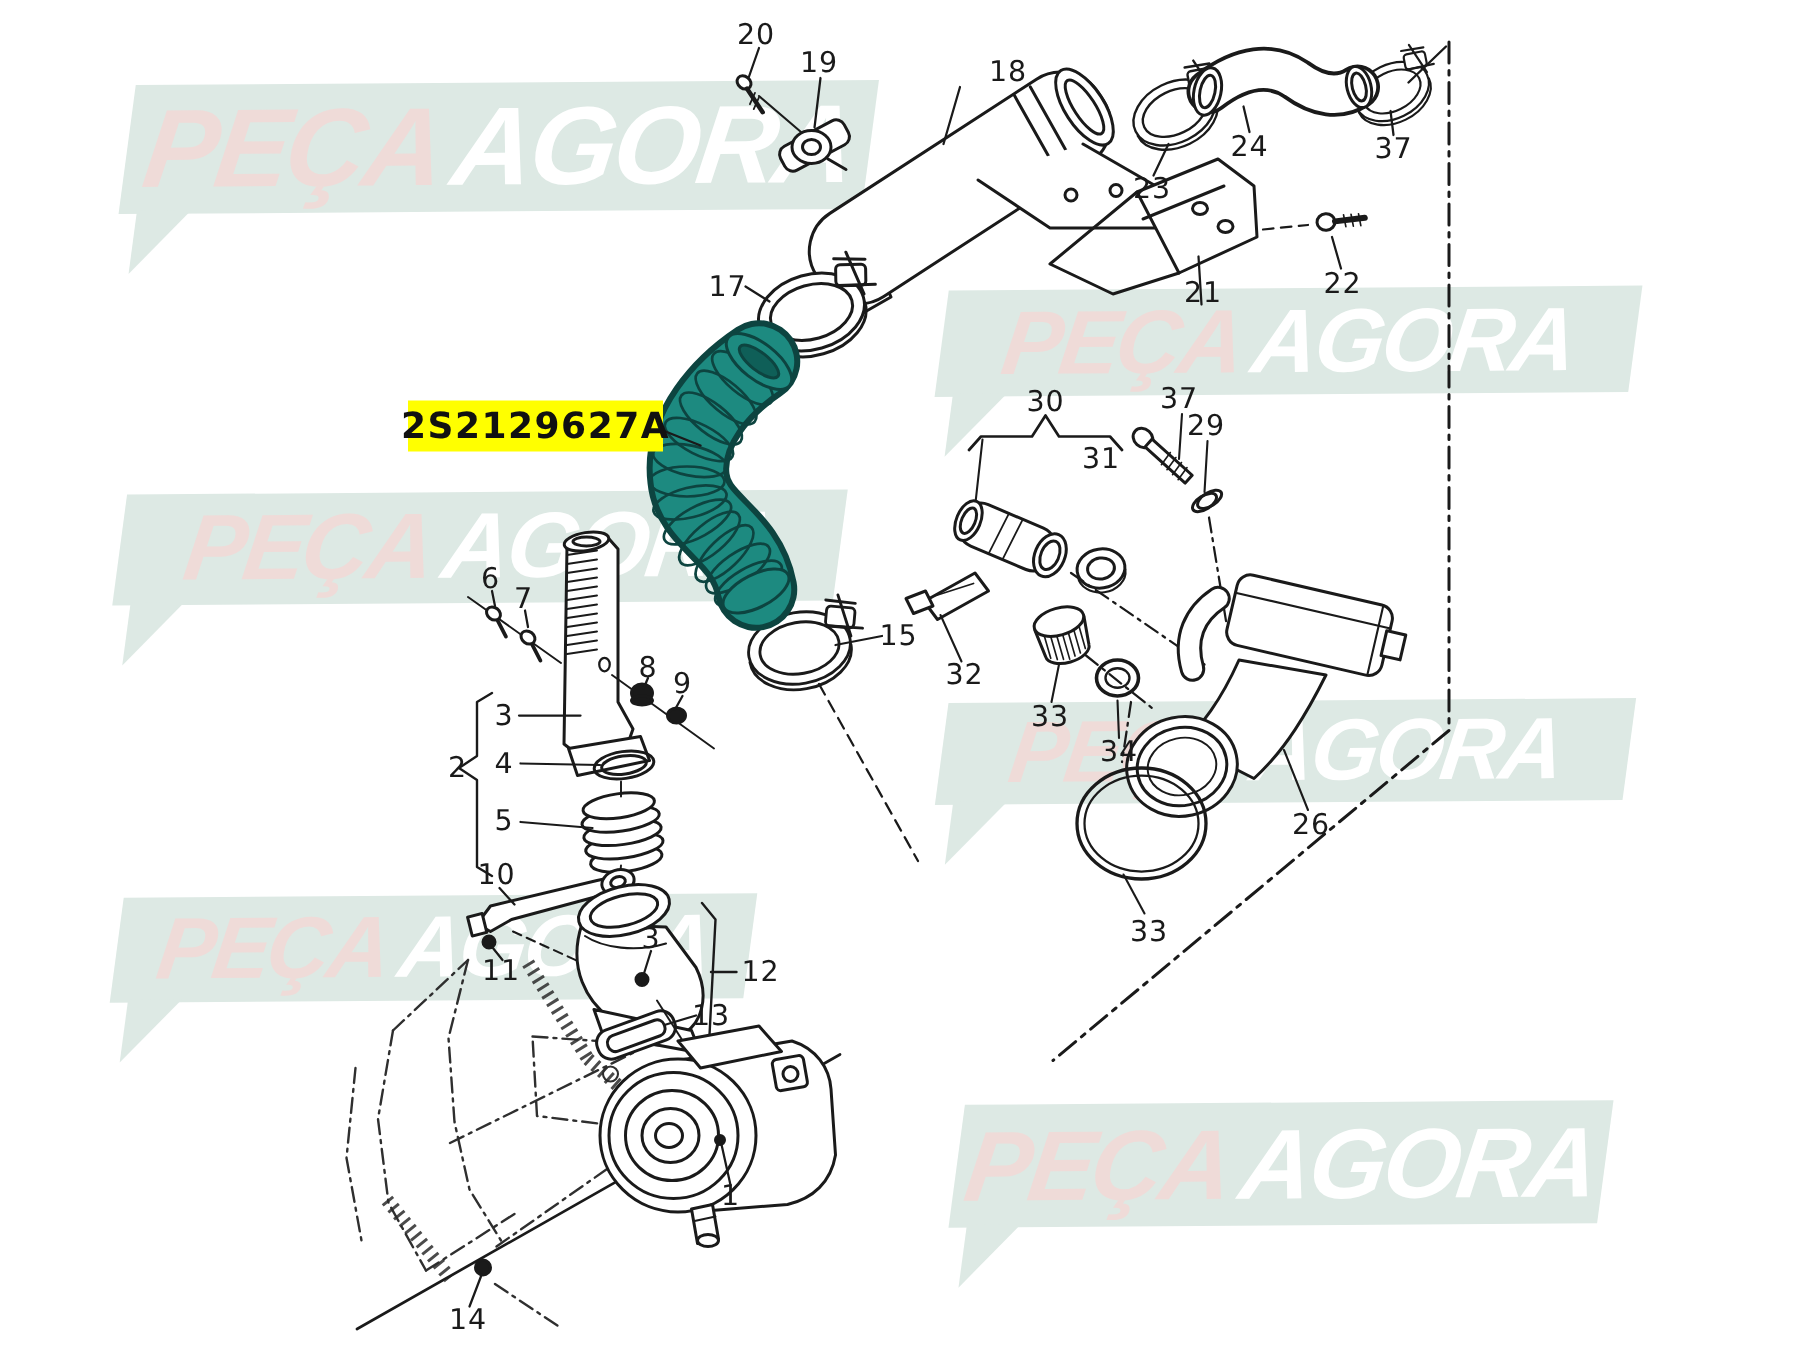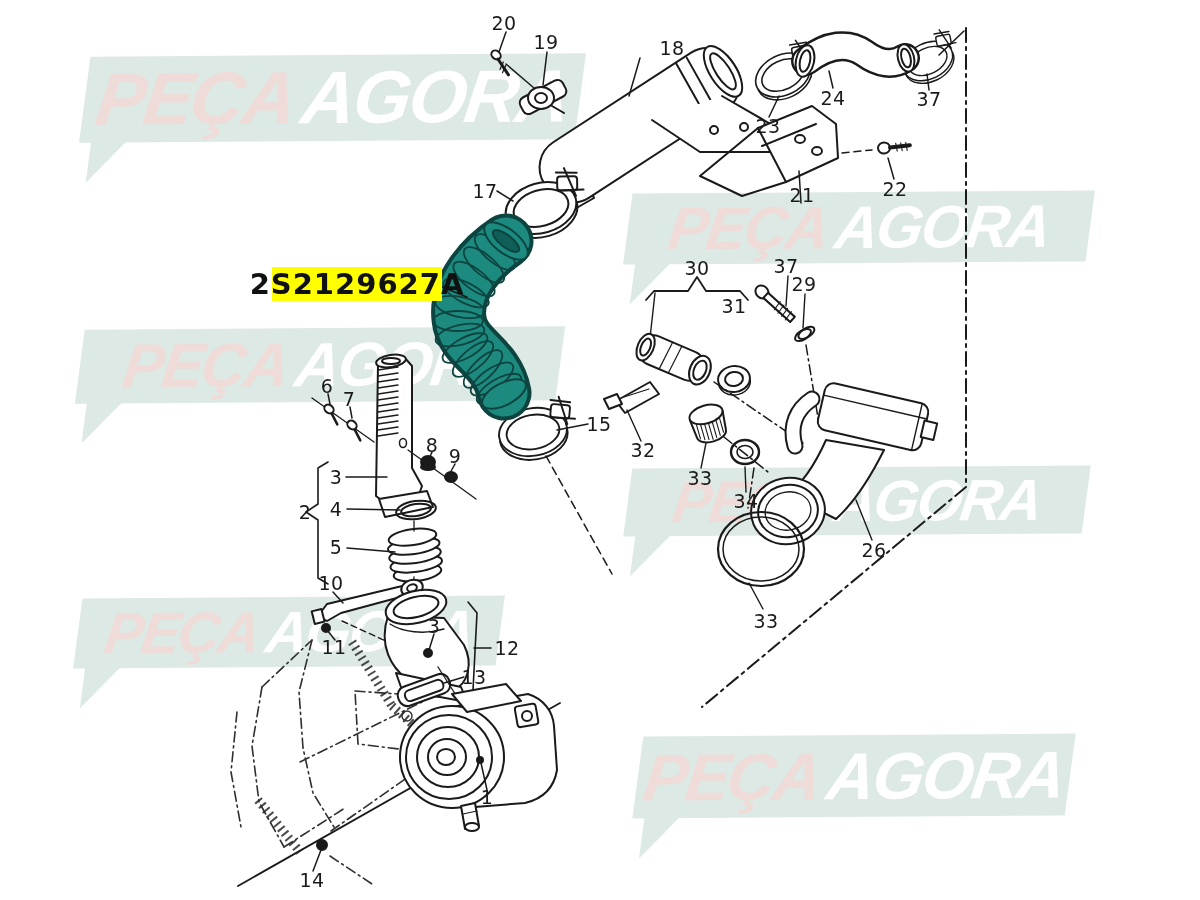--- a/index.html
+++ b/index.html
@@ -33,21 +33,21 @@
   #callout-layer{position:absolute;left:0;top:0;width:100%;height:100%;z-index:3;pointer-events:none;}
   .callout{
     position:absolute;transform:translate(-50%,-50%);
     font-size:19px;color:#1a1a1a;font-family:"DejaVu Sans",sans-serif;letter-spacing:.5px;
   }
   
   .part-label{
     position:absolute;left:272px;top:267px;width:170px;height:34px;z-index:4;
     display:flex;align-items:center;justify-content:center;
     background:var(--hl-bg);color:var(--hl-fg);
-    font-family:"DejaVu Sans",sans-serif;font-weight:bold;font-size:29px;letter-spacing:1px;
+    font-family:"DejaVu Sans",sans-serif;font-weight:bold;font-size:24px;letter-spacing:1px;
   }
 </style>
 </head>
 <body>
 
 <div id="stage" style="--band: #dde9e4; --wm1: #efdbd8; --wm2: #ffffff; --hl-bg: #ffff00; --hl-fg: #111111; --teal: #1d8a80; --teal-dk: #0d4440;">
 
   <div class="wm wm1">
       <span class="wm-w1">PEÇA</span>
       <span class="wm-w2">AGORA</span>

